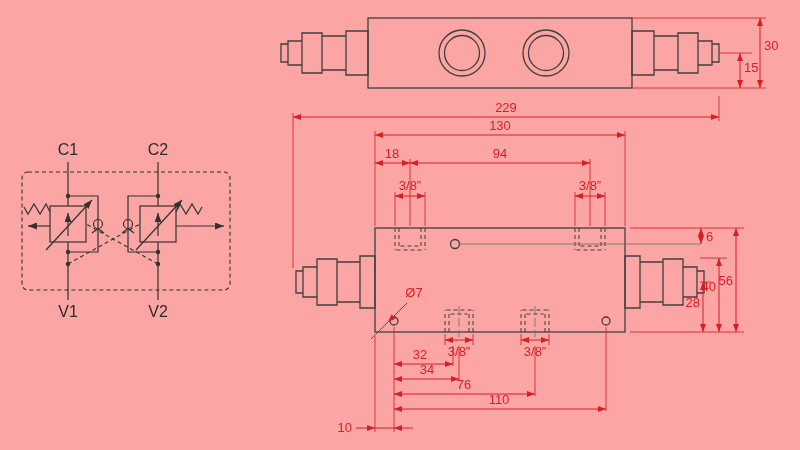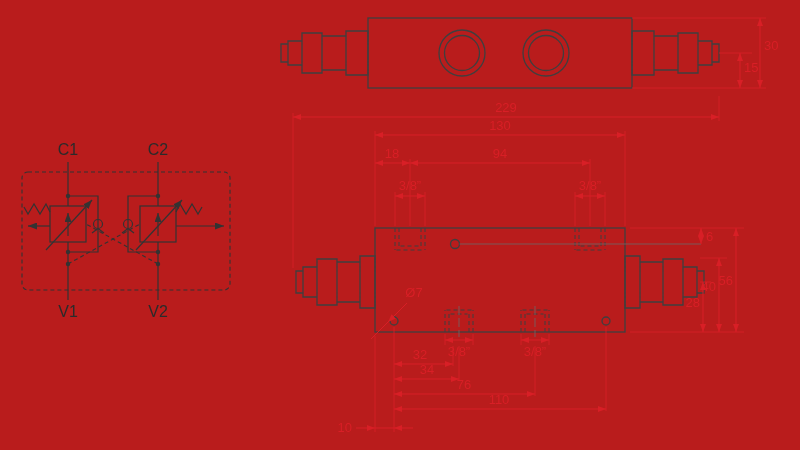--- a/index.html
+++ b/index.html
@@ -1,17 +1,17 @@
 <!DOCTYPE html>
 <html style="--dimension-red: #d81f26; --line-gray: #3f3f3f;"><head>
 <meta charset="utf-8">
 <style>
   :root { --dimension-red:#d81f26; --line-gray:#3f3f3f; }
   html,body { margin:0; padding:0; background:#ffffff; }
-  .stage { width:800px; height:450px; position:relative; background:#b91c1c; overflow:hidden; }
+  .stage { width:800px; height:450px; position:relative; background:#fca5a5; overflow:hidden; }
   svg { display:block; }
 
   .ln   { stroke:var(--line-gray,#3f3f3f); stroke-width:1.3; fill:none; }
   .hid  { stroke:var(--line-gray,#3f3f3f); stroke-width:1; fill:none; stroke-dasharray:4 3; }
   .cl   { stroke:#6b6b6b; stroke-width:.8; fill:none; }
   .red  { stroke:var(--dimension-red,#d81f26); stroke-width:1; fill:none; }
   .rext { stroke:var(--dimension-red,#d81f26); stroke-width:.85; fill:none; }
   .dim-text  { fill:var(--dimension-red,#d81f26); font:13px "Liberation Sans", sans-serif; }
   .port-text { fill:#2b2b2b; font:16px "Liberation Sans", sans-serif; }
   .sch  { stroke:#333333; stroke-width:1.2; fill:none; }

